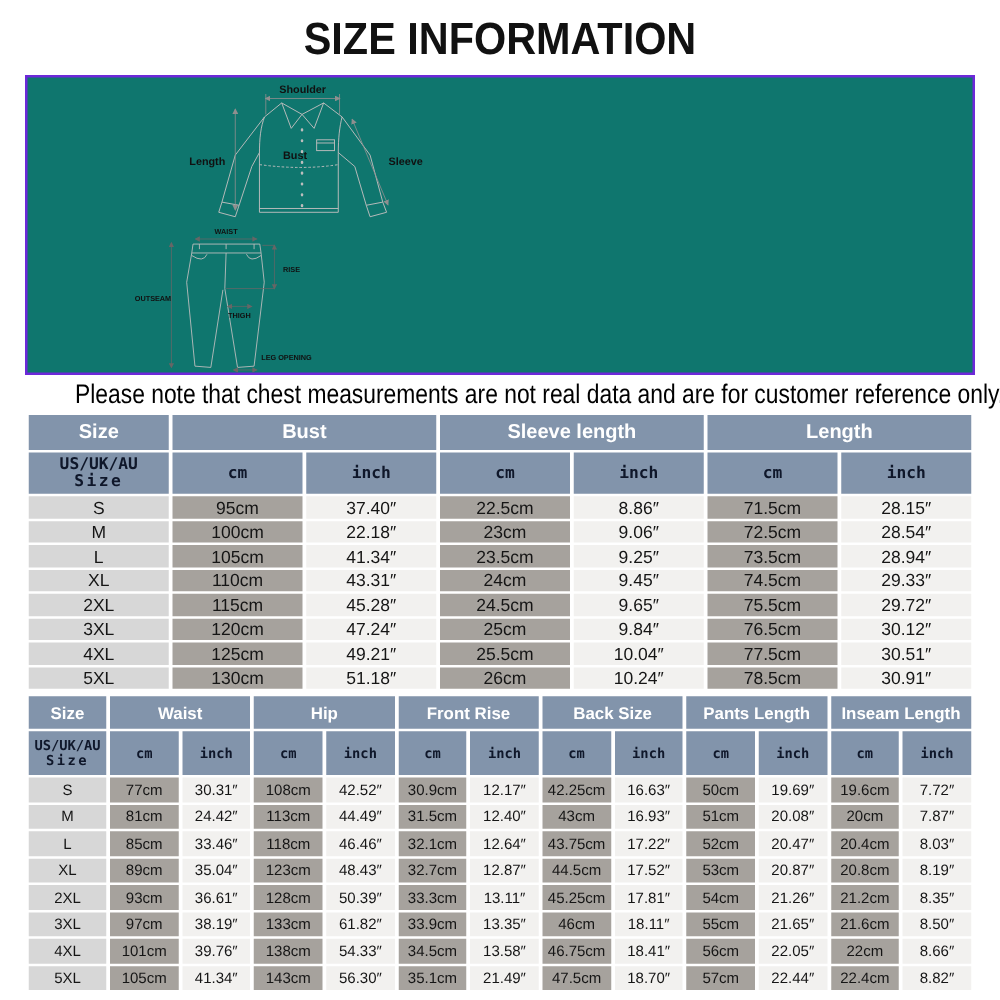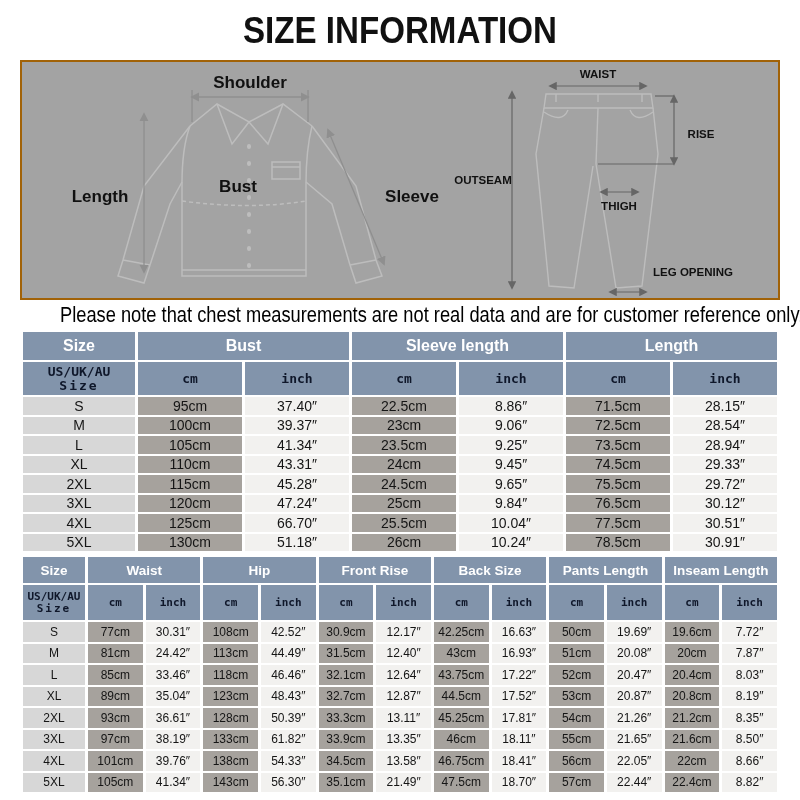--- a/index.html
+++ b/index.html
@@ -6,22 +6,22 @@
   body{
     width:800px;height:800px;overflow:hidden;background:#ffffff;
     font-family:"Liberation Sans",sans-serif;color:#111;
   }
   .title{
     height:50px;padding-top:10px;text-align:center;
     font-size:36px;font-weight:bold;letter-spacing:0;
     transform:scaleX(.92);transform-origin:center;white-space:nowrap;
   }
   .diagram-box{
-    margin:0 20px;border:2px solid #a16207;height:236px;
-    display:flex;align-items:stretch;background:#a3a3a3;
+    margin:0 20px;border:2px solid #6d28d9;height:236px;
+    display:flex;align-items:stretch;background:#0f766e;flex-direction:column;
   }
   .diagram-box svg{display:block;height:100%;}
   .note{
     margin-top:3px;font-size:21.5px;text-align:center;white-space:nowrap;
     transform:scaleX(.85);transform-origin:center;color:#000;
   }
   table{
     border-collapse:separate;border-spacing:3px 2px;
     margin:2px auto 0;width:760px;table-layout:fixed;
   }
@@ -173,21 +173,21 @@
         <td class="cm-cell">95cm</td>
         <td class="inch-cell">37.40″</td>
         <td class="cm-cell">22.5cm</td>
         <td class="inch-cell">8.86″</td>
         <td class="cm-cell">71.5cm</td>
         <td class="inch-cell">28.15″</td>
       </tr>
       <tr>
         <td class="size-cell">M</td>
         <td class="cm-cell">100cm</td>
-        <td class="inch-cell">39.37″</td>
+        <td class="inch-cell">22.18″</td>
         <td class="cm-cell">23cm</td>
         <td class="inch-cell">9.06″</td>
         <td class="cm-cell">72.5cm</td>
         <td class="inch-cell">28.54″</td>
       </tr>
       <tr>
         <td class="size-cell">L</td>
         <td class="cm-cell">105cm</td>
         <td class="inch-cell">41.34″</td>
         <td class="cm-cell">23.5cm</td>
@@ -218,21 +218,21 @@
         <td class="cm-cell">120cm</td>
         <td class="inch-cell">47.24″</td>
         <td class="cm-cell">25cm</td>
         <td class="inch-cell">9.84″</td>
         <td class="cm-cell">76.5cm</td>
         <td class="inch-cell">30.12″</td>
       </tr>
       <tr>
         <td class="size-cell">4XL</td>
         <td class="cm-cell">125cm</td>
-        <td class="inch-cell">66.70″</td>
+        <td class="inch-cell">49.21″</td>
         <td class="cm-cell">25.5cm</td>
         <td class="inch-cell">10.04″</td>
         <td class="cm-cell">77.5cm</td>
         <td class="inch-cell">30.51″</td>
       </tr>
       <tr>
         <td class="size-cell">5XL</td>
         <td class="cm-cell">130cm</td>
         <td class="inch-cell">51.18″</td>
         <td class="cm-cell">26cm</td>

